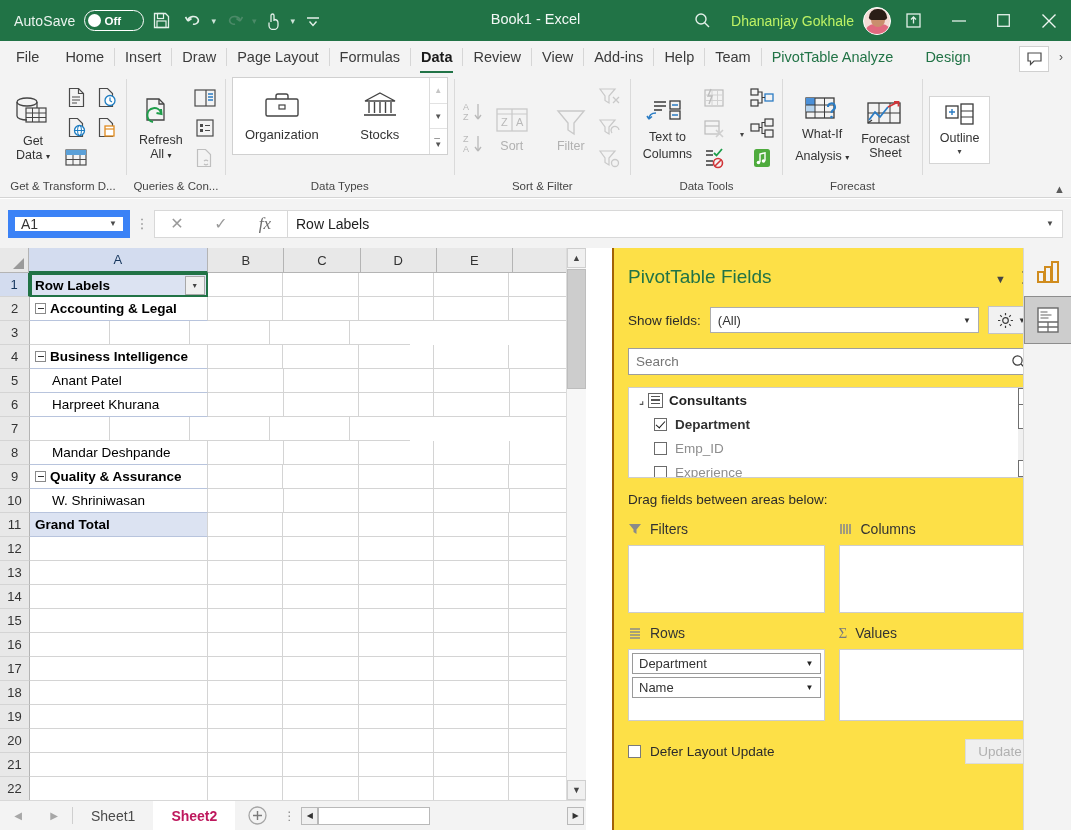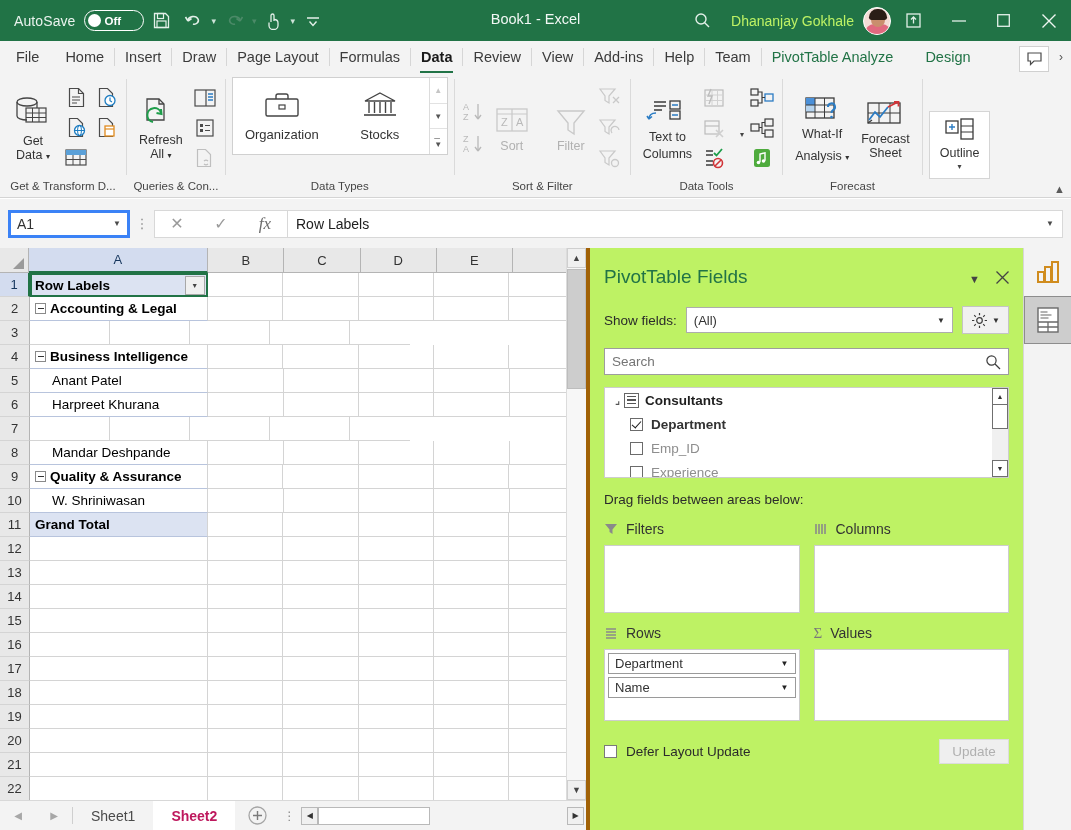--- a/index.html
+++ b/index.html
@@ -99,21 +99,21 @@
       border-bottom: 1px solid #e2e2e2; }
   .gscroll div:last-child { border-bottom: none; }
   .ribbon-collapse { position: absolute; right: 6px; bottom: 2px; font-size: 11px; color: #5a5a5a; }
 
   
   .fbar {
     position: absolute; left: 0; top: 199px; width: 1071px; height: 49px;
     background: #f3f3f3; display: flex; align-items: center; padding: 0 8px;
   }
   .namebox {
-    width: 122px; height: 28px; background: #fff; border: 3px solid #3b82f6;
+    width: 122px; height: 28px; background: #fff; border: 7px solid #3b82f6;
     display: flex; align-items: center; padding: 0 6px; font-size: 14px; color: #333;
   }
   .namebox .nb-arrow { margin-left: auto; font-size: 8px; color: #4a4a4a; }
   .fb-dots { width: 24px; text-align: center; color: #8a8a8a; font-size: 13px; letter-spacing: 0; line-height: 5px;}
   .fb-btns { height: 28px; border: 1px solid #d8d8d8; background: #fff; display: flex; align-items: center; }
   .fb-btns span { width: 44px; text-align: center; color: #9a9a9a; font-size: 16px; }
   .fb-input {
     flex: 1; height: 28px; background: #fff; border: 1px solid #d8d8d8; border-left: none;
     display: flex; align-items: center; padding: 0 8px; font-size: 14px; color: #202020;
   }
@@ -169,22 +169,22 @@
     position: absolute; right: 0; top: 0; width: 20px; height: 552px; background: #f7f7f7;
     border-left: 1px solid #dcdcdc; display: flex; flex-direction: column;
   }
   .vscroll .arr { height: 20px; display:flex; align-items:center; justify-content:center; font-size:9px; color:#444;
       background:#f0f0f0; border:1px solid #cfcfcf;}
   .vscroll .thumb { height: 120px; background: #cdcdcd; border: 1px solid #bdbdbd; margin-top: 1px;}
   .vscroll .track { flex: 1; }
 
   
   .pvpanel {
-    position: absolute; left: 586px; top: 248px; width: 437px; height: 582px;
-    background: #bef264; border-left: 4px solid #a16207; padding: 0 14px;
+    position: absolute; left: 612px; top: 248px; width: 437px; height: 582px;
+    background: #fde047; border-left: 2px solid #a16207; padding: 0 14px;
   }
   .pv-title { font-size: 19px; color: #217346; padding-top: 18px; }
   .pv-hdr-btns { position: absolute; right: 14px; top: 22px; display: flex; align-items: center; gap: 16px; }
   .pv-hdr-btns span { color: #444; }
   .pv-showfields { display: flex; align-items: center; gap: 9px; margin-top: 18px; }
   .pv-showfields .lb { font-size: 13.5px; color: #2b2b2b; }
   .pv-select {
     flex: 1; height: 26px; background: #fff; border: 1px solid #adadad; display: flex; align-items: center;
     padding: 0 7px; font-size: 13px; color: #333;
   }
@@ -664,21 +664,21 @@
             </svg>
           <div class="lbl" style="margin-top:0">Forecast</div>
           <div class="lbl" style="margin-top:0">Sheet</div>
         </div>
       </div>
       <div class="glabel">Forecast</div>
     </div>
     <div class="rsep"></div>
 
     <div class="rgroup">
-      <div class="gbody" style="align-items:flex-end;padding-top:8px">
+      <div class="gbody" style="align-items:center;padding-top:8px">
         <div class="bigbtn" style="border:1px solid #d5d5d5;background:#fff;padding:5px 10px 4px 10px">
           <svg width="30" height="26" viewBox="0 0 30 26">
               <rect x="1" y="4" width="12" height="12" fill="none" stroke="#3b3b3b" stroke-width="1.3"></rect>
               <path d="M4 10h6M7 7v6" stroke="#2b7cc4" stroke-width="1.4"></path>
               <rect x="16" y="2" width="12" height="20" fill="none" stroke="#3b3b3b" stroke-width="1.3"></rect>
               <path d="M16 9h12M16 15h12" stroke="#3b3b3b" stroke-width="1.1"></path>
             </svg>
           <div class="lbl">Outline</div>
           <div style="font-size:8px;color:#444;margin-top:0">▾</div>
         </div>

